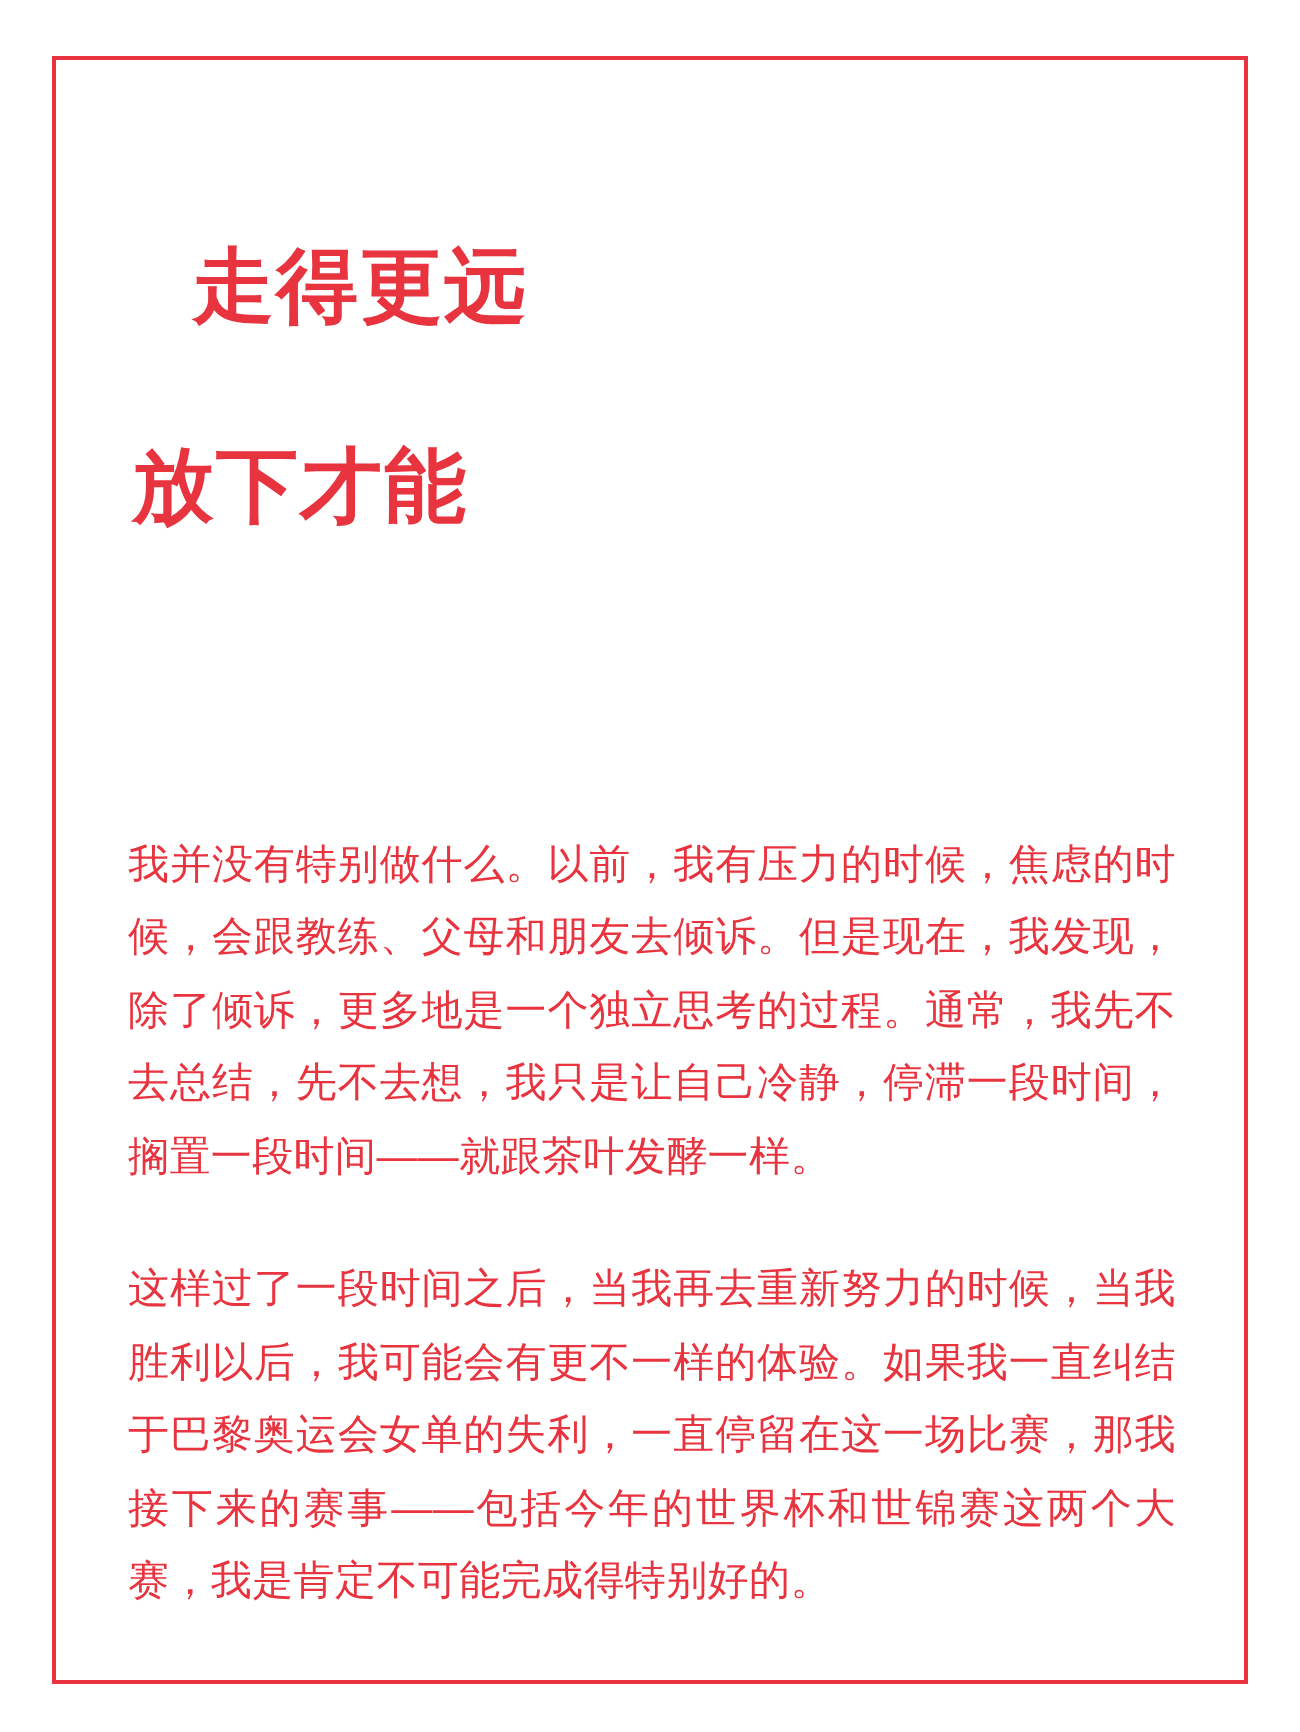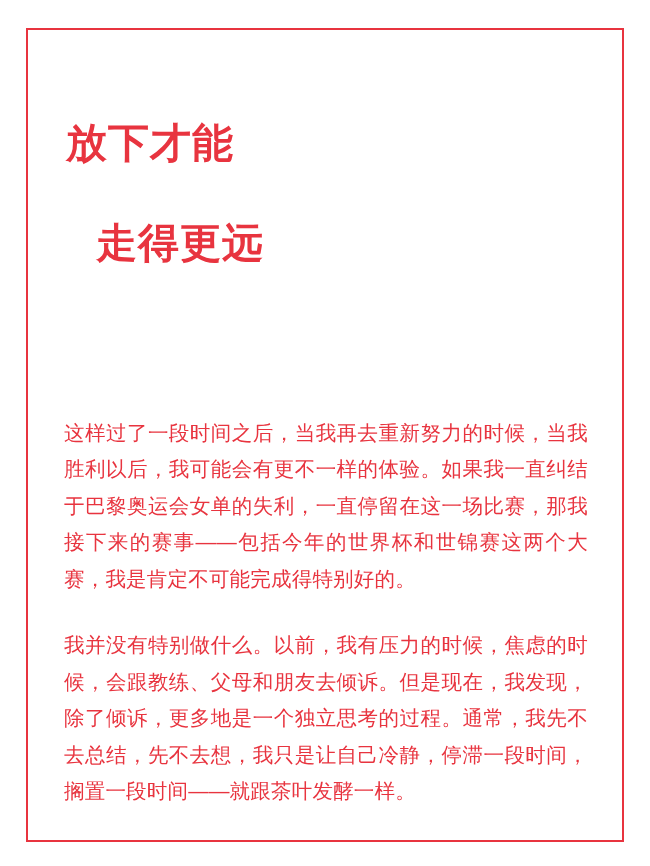--- a/index.html
+++ b/index.html
@@ -65,23 +65,23 @@
     margin-bottom: 0;
   }
 </style>
 </head>
 <body>
 
 <div class="page">
   <div class="frame">
 
     <div class="headline">
+      <span class="line line2">走得更远</span>
       <span class="line line1">放下才能</span>
-      <span class="line line2">走得更远</span>
     </div>
 
     <div class="body-block">
+      <p class="para">我并没有特别做什么。以前，我有压力的时候，焦虑的时候，会跟教练、父母和朋友去倾诉。但是现在，我发现，除了倾诉，更多地是一个独立思考的过程。通常，我先不去总结，先不去想，我只是让自己冷静，停滞一段时间，搁置一段时间——就跟茶叶发酵一样。</p>
       <p class="para">这样过了一段时间之后，当我再去重新努力的时候，当我胜利以后，我可能会有更不一样的体验。如果我一直纠结于巴黎奥运会女单的失利，一直停留在这一场比赛，那我接下来的赛事——包括今年的世界杯和世锦赛这两个大赛，我是肯定不可能完成得特别好的。</p>
-      <p class="para">我并没有特别做什么。以前，我有压力的时候，焦虑的时候，会跟教练、父母和朋友去倾诉。但是现在，我发现，除了倾诉，更多地是一个独立思考的过程。通常，我先不去总结，先不去想，我只是让自己冷静，停滞一段时间，搁置一段时间——就跟茶叶发酵一样。</p>
     </div>
 
   </div>
 </div>
 
 </body></html>

